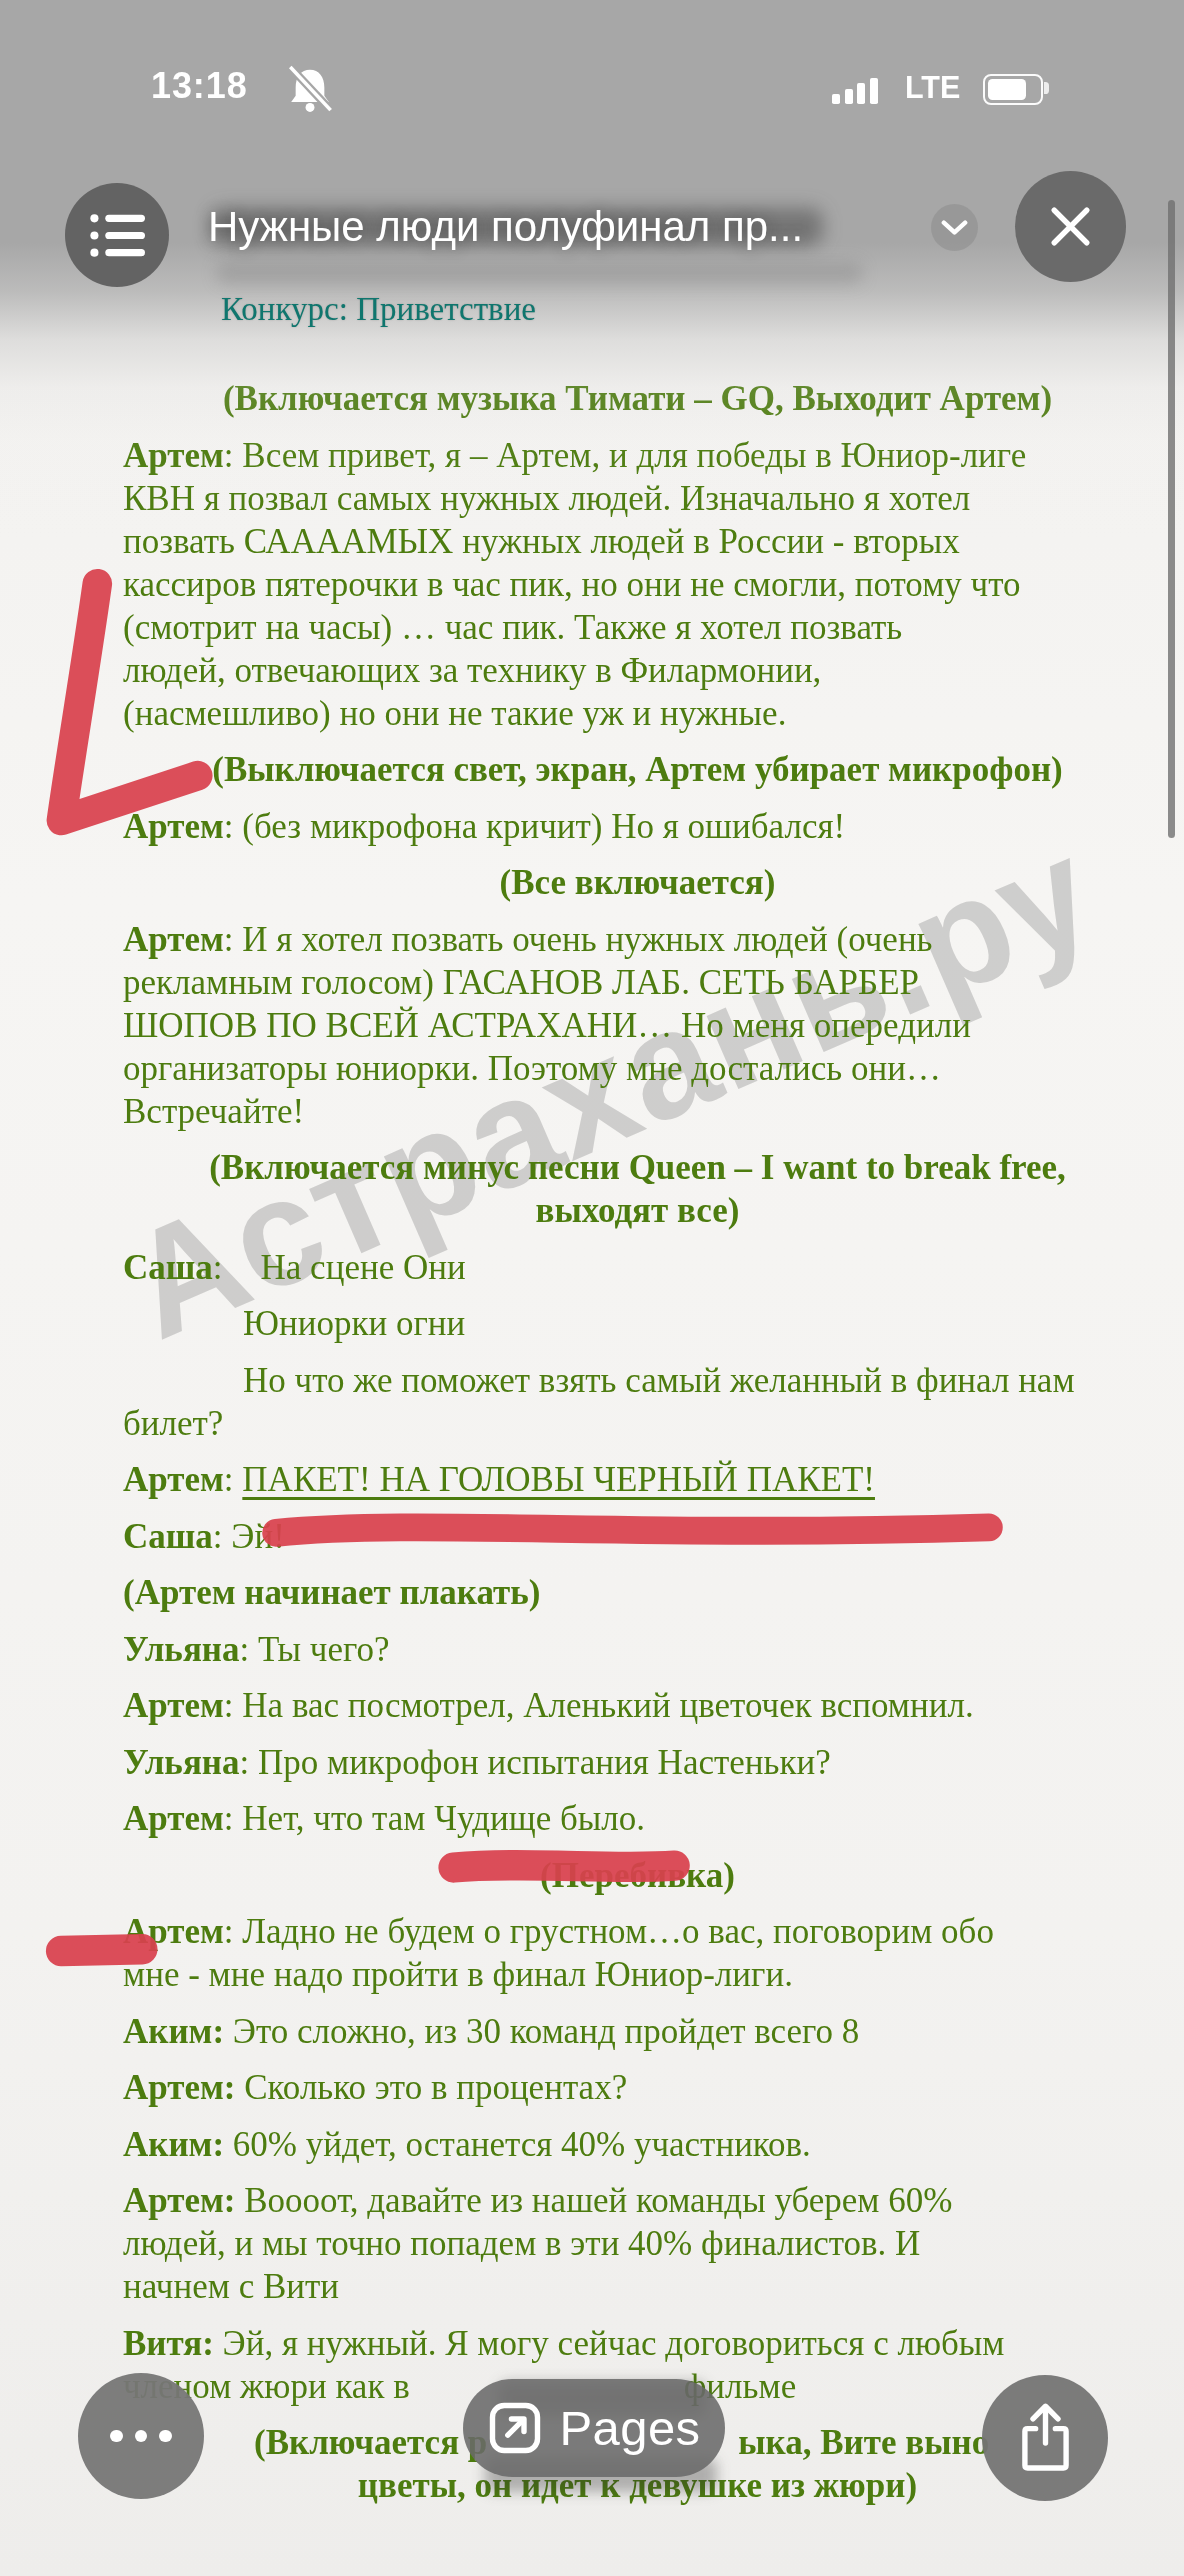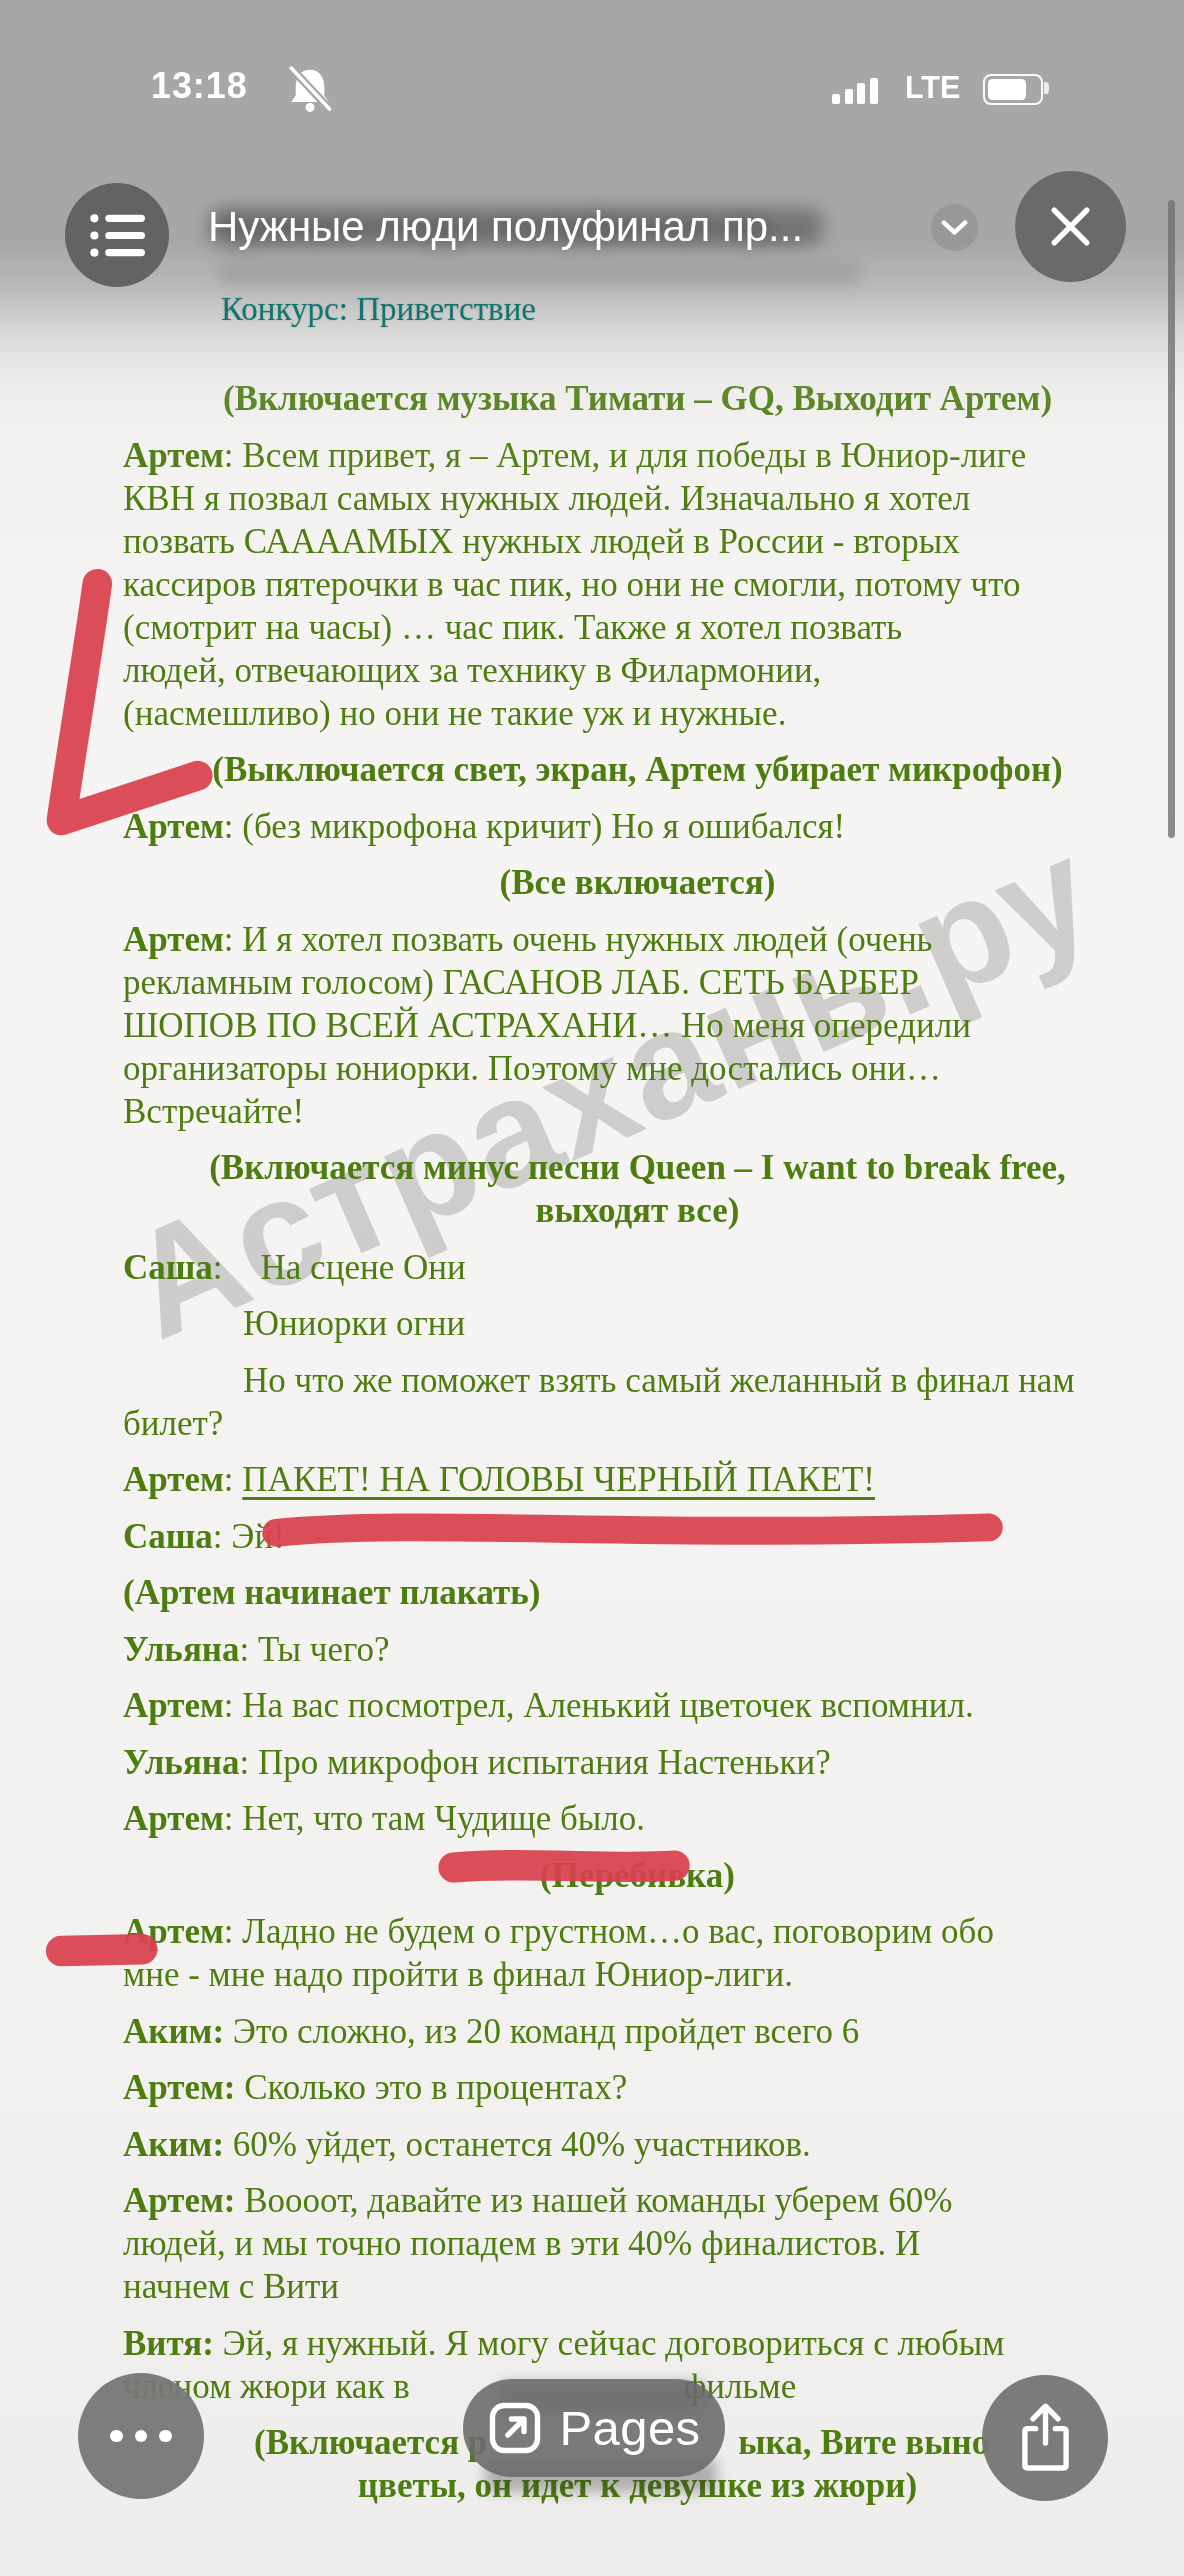--- a/index.html
+++ b/index.html
@@ -95,21 +95,21 @@
     <div class="para d"><span class="b">Артем</span><span>: </span><span class="u">ПАКЕТ! НА ГОЛОВЫ ЧЕРНЫЙ ПАКЕТ!</span></div>
     <div class="para d"><span class="b">Саша</span><span>: Эй!</span></div>
     <div class="para sl"><span class="b">(Артем начинает плакать)</span></div>
     <div class="para d"><span class="b">Ульяна</span><span>: Ты чего?</span></div>
     <div class="para d"><span class="b">Артем</span><span>: На вас посмотрел, Аленький цветочек вспомнил.</span></div>
     <div class="para d"><span class="b">Ульяна</span><span>: Про микрофон испытания Настеньки?</span></div>
     <div class="para d"><span class="b">Артем</span><span>: Нет, что там Чудище было.</span></div>
     <div class="para sc"><span class="b">(Перебивка)</span></div>
     <div class="para d"><span class="b">Артем</span><span>: Ладно не будем о грустном…о вас, поговорим обо
 мне - мне надо пройти в финал Юниор-лиги.</span></div>
-    <div class="para d"><span class="b">Аким:</span><span> Это сложно, из 20 команд пройдет всего 6</span></div>
+    <div class="para d"><span class="b">Аким:</span><span> Это сложно, из 30 команд пройдет всего 8</span></div>
     <div class="para d"><span class="b">Артем:</span><span> Сколько это в процентах?</span></div>
     <div class="para d"><span class="b">Аким:</span><span> 60% уйдет, останется 40% участников.</span></div>
     <div class="para d"><span class="b">Артем:</span><span> Воооот, давайте из нашей команды уберем 60%
 людей, и мы точно попадем в эти 40% финалистов. И
 начнем с Вити</span></div>
     <div class="para d"><span class="b">Витя:</span><span> Эй, я нужный. Я могу сейчас договориться с любым
 членом жюри как в</span><span class="sp" style="width: 274px;"></span><span>фильме</span></div>
     <div class="para sl" style="text-indent: 131px;"><span class="b">(Включается р</span><span class="sp" style="width: 251px;"></span><span class="b">ыка, Вите выно</span></div>
     <div class="para sc mt0"><span class="b">цветы, он идет к девушке из жюри)</span></div>
   </div>

